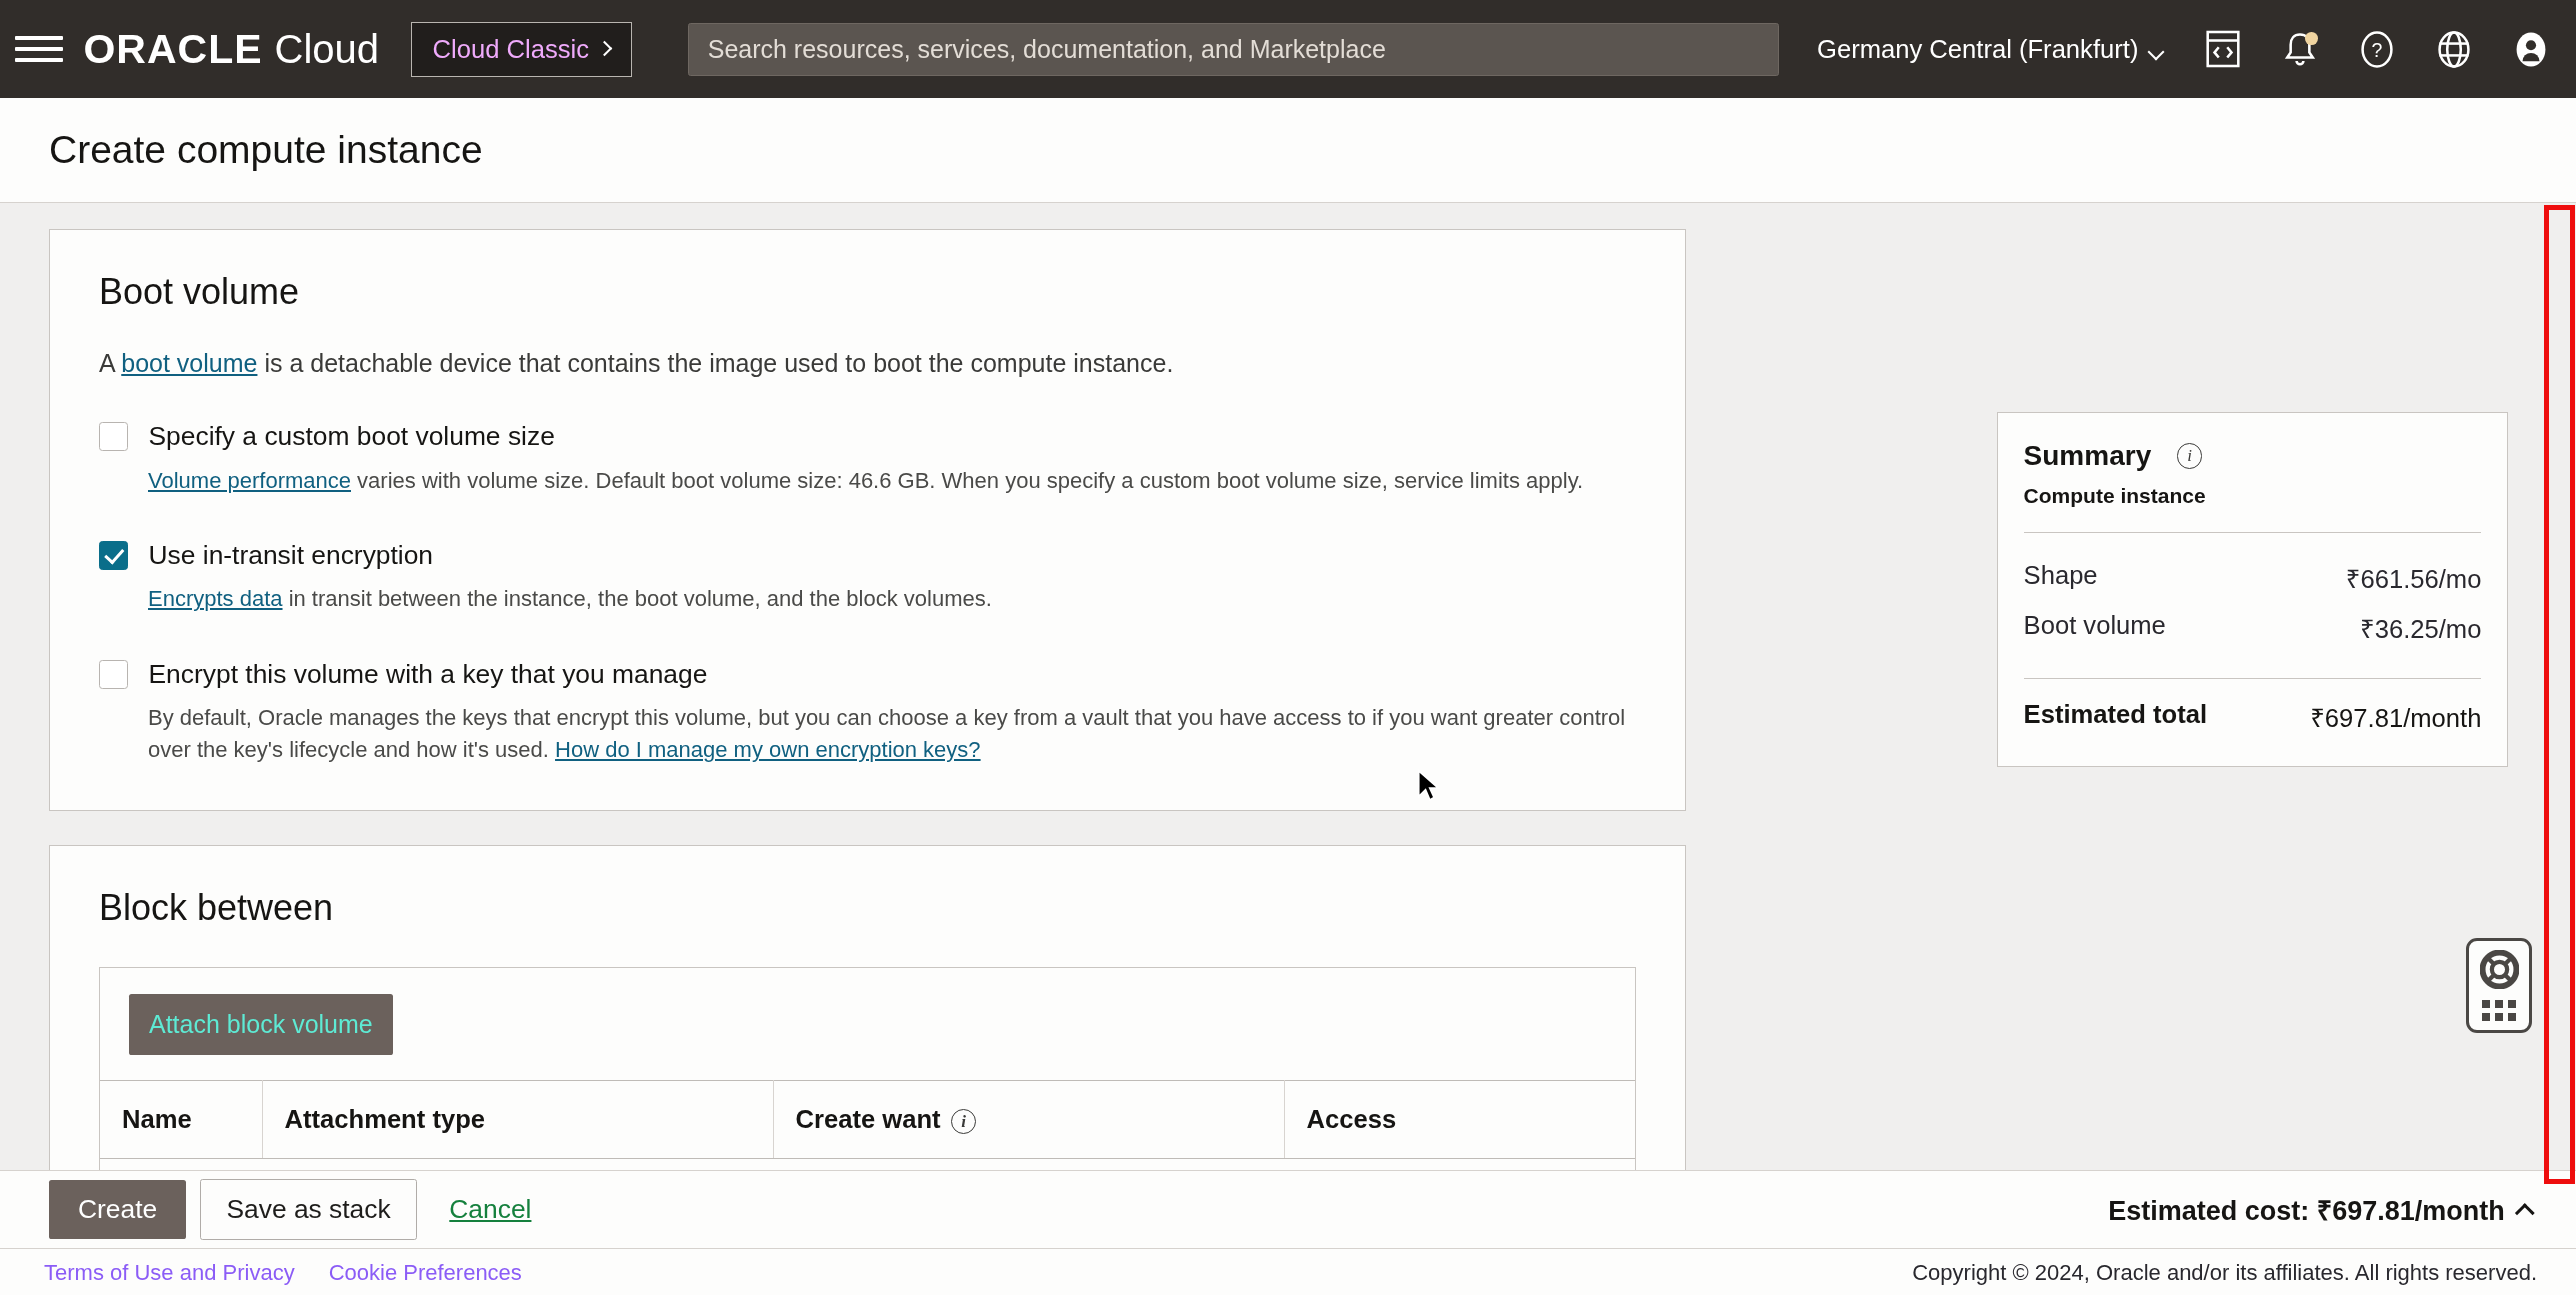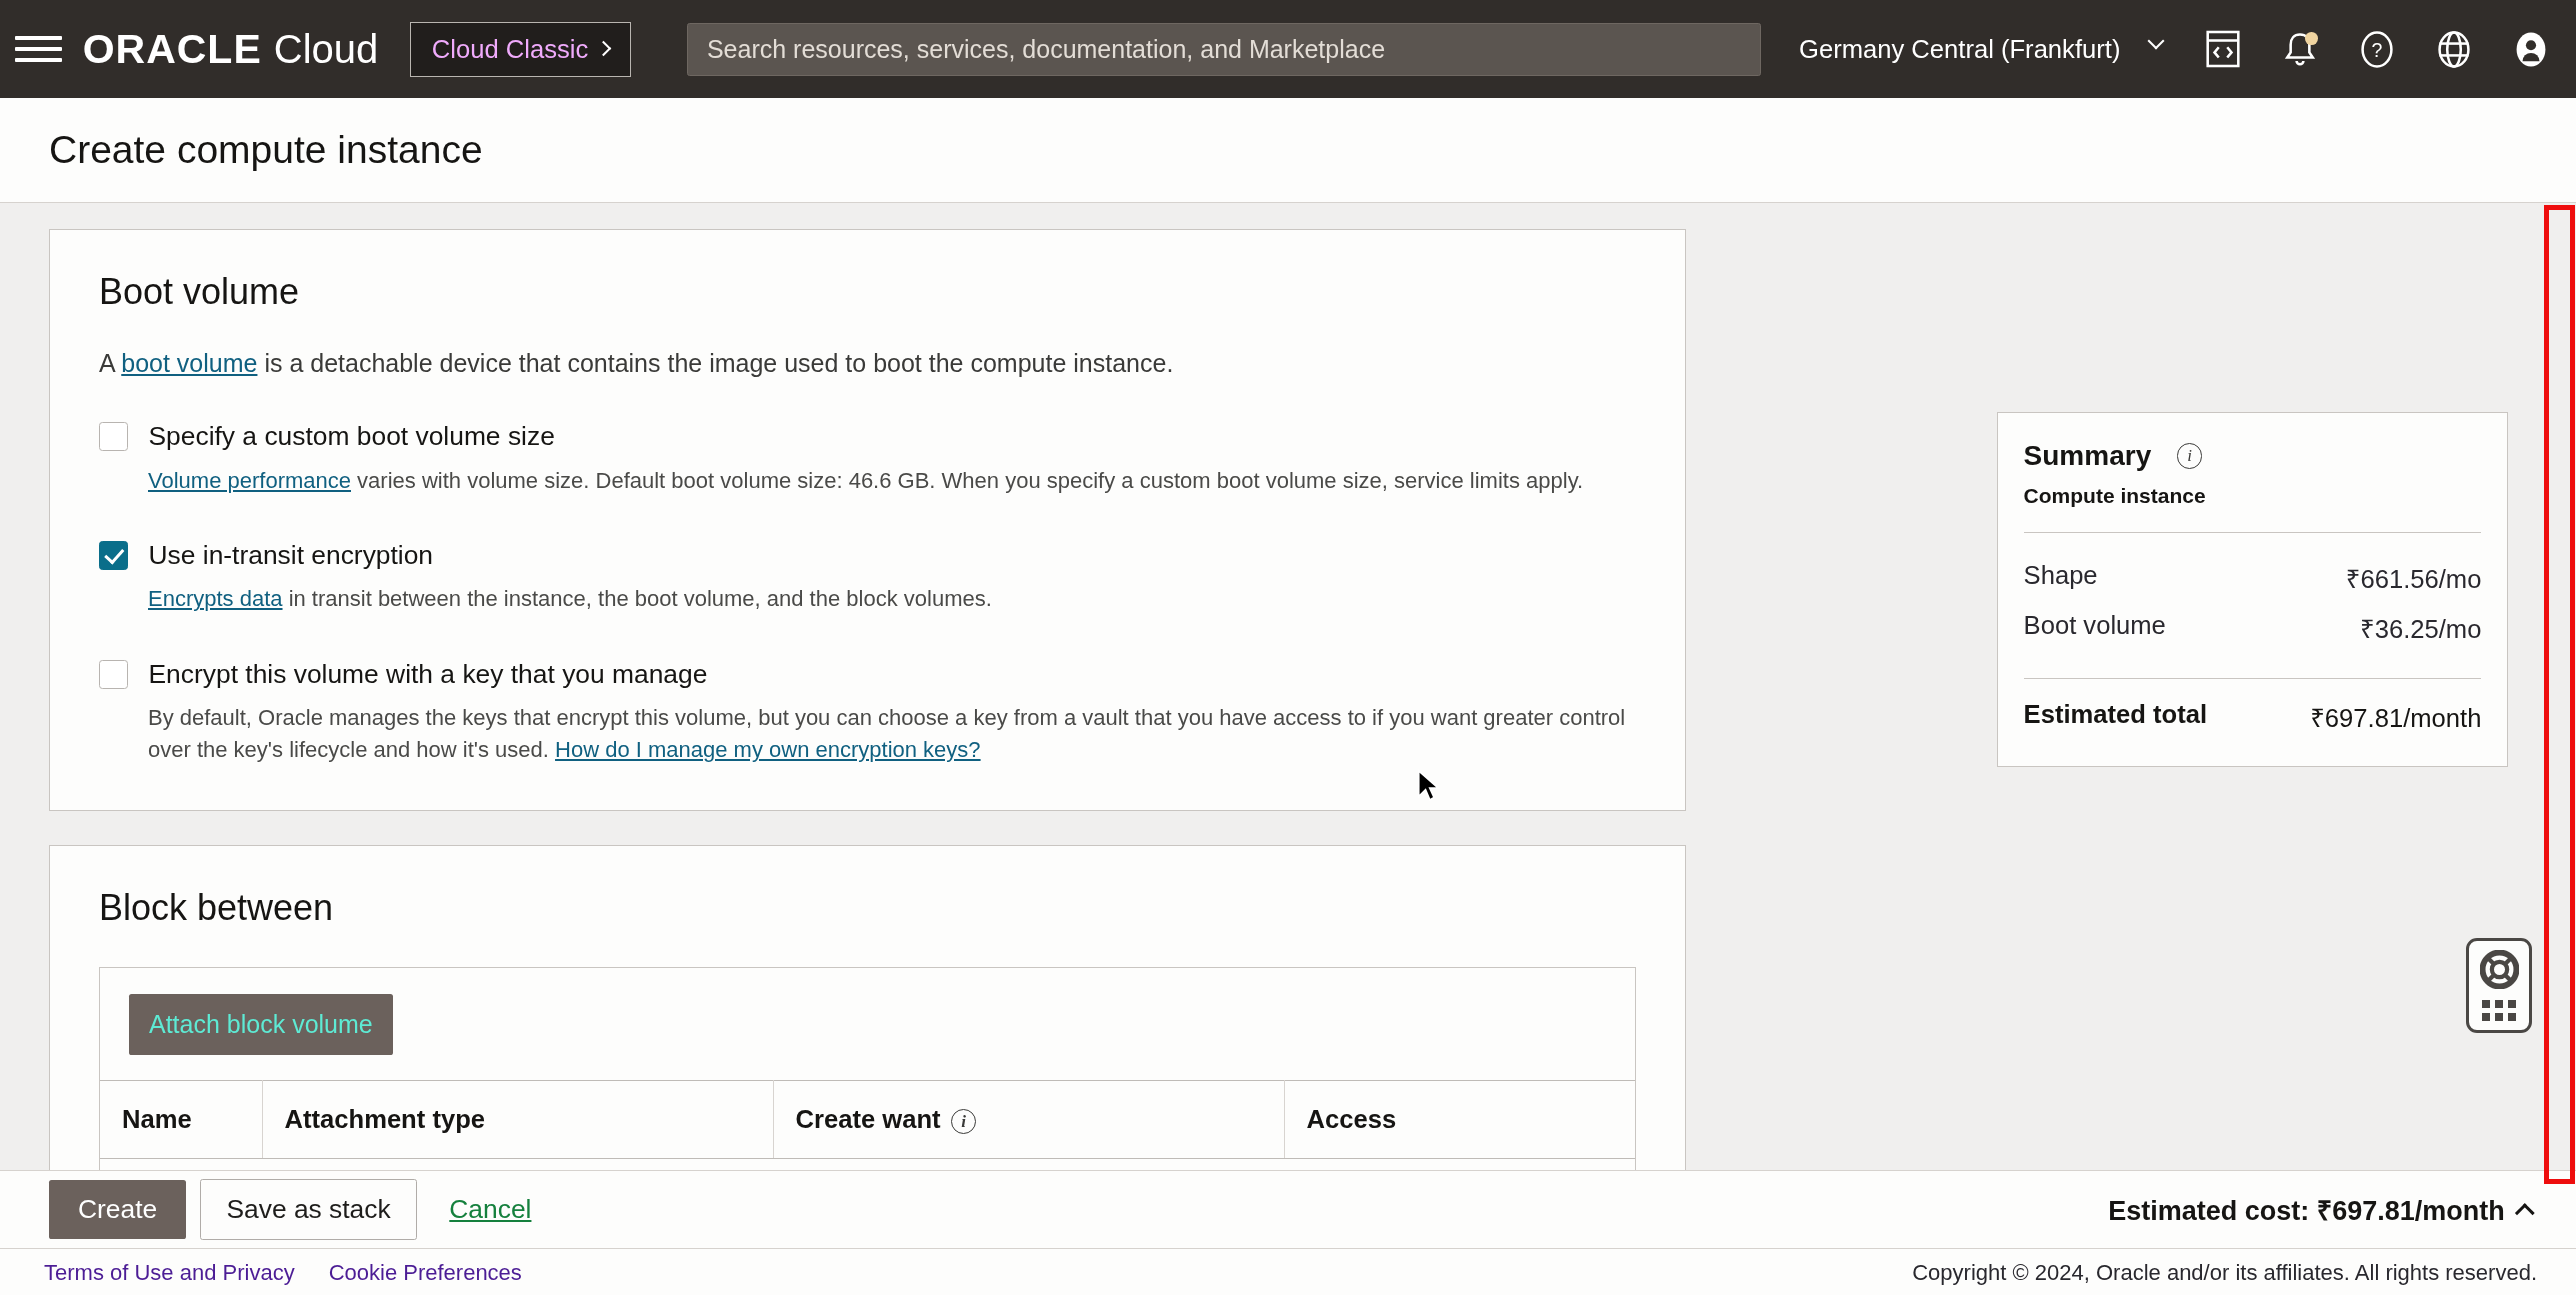--- a/index.html
+++ b/index.html
@@ -63,21 +63,21 @@
     width: 100%; height: 100%;
     background: transparent; border: none; outline: none;
     color: #efe9e3; font-size: 25px;
     padding: 0 19px;
     font-family: "Liberation Sans", sans-serif;
   }
   .search-wrap input::placeholder { color: #e3ddd6; opacity: 1; }
   .region-sel {
     margin-left: 38px;
     color: #fff; font-size: 25.6px;
-    display: flex; align-items: flex-start; gap: 30px;
+    display: flex; align-items: flex-end; gap: 12px;
     cursor: pointer; white-space: nowrap;
   }
   .chev-down {
     display:inline-block; width: 12px; height: 12px;
     border-bottom: 2.6px solid #fff; border-right: 2.6px solid #fff;
     transform: rotate(45deg); margin-bottom: 6px;
   }
   .hdr-icons { display: flex; align-items: center; gap: 38px; margin-left: 41px; margin-right: 25.6px; }
   .hdr-icon { width: 39px; height: 39px; cursor: pointer; position: relative; display:flex; align-items:center; justify-content:center; }
   .bell-dot {
@@ -230,21 +230,21 @@
   }
 
   
   .footer {
     position: absolute; top: 1248px; left: 0;
     width: 2576px; height: 48px;
     background: #fdfdfc;
     border-top: 0.9px solid #d6d2ce;
     display: flex; align-items: center;
   }
-  .footer .f-lnk { font-size: 22px; color: #4c1d95; margin-left: 44px; cursor: pointer; }
+  .footer .f-lnk { font-size: 22px; color: #8b5cf6; margin-left: 44px; cursor: pointer; }
   .footer .f-lnk.second { margin-left: 34px; }
   .footer .copy { margin-left: auto; margin-right: 39px; font-size: 22px; color: #29282e; }
 
   
   .cursor { position: absolute; left: 1417px; top: 769px; z-index: 70; pointer-events: none; }
 </style>
 </head>
 <body>
 
 <div class="topbar">

